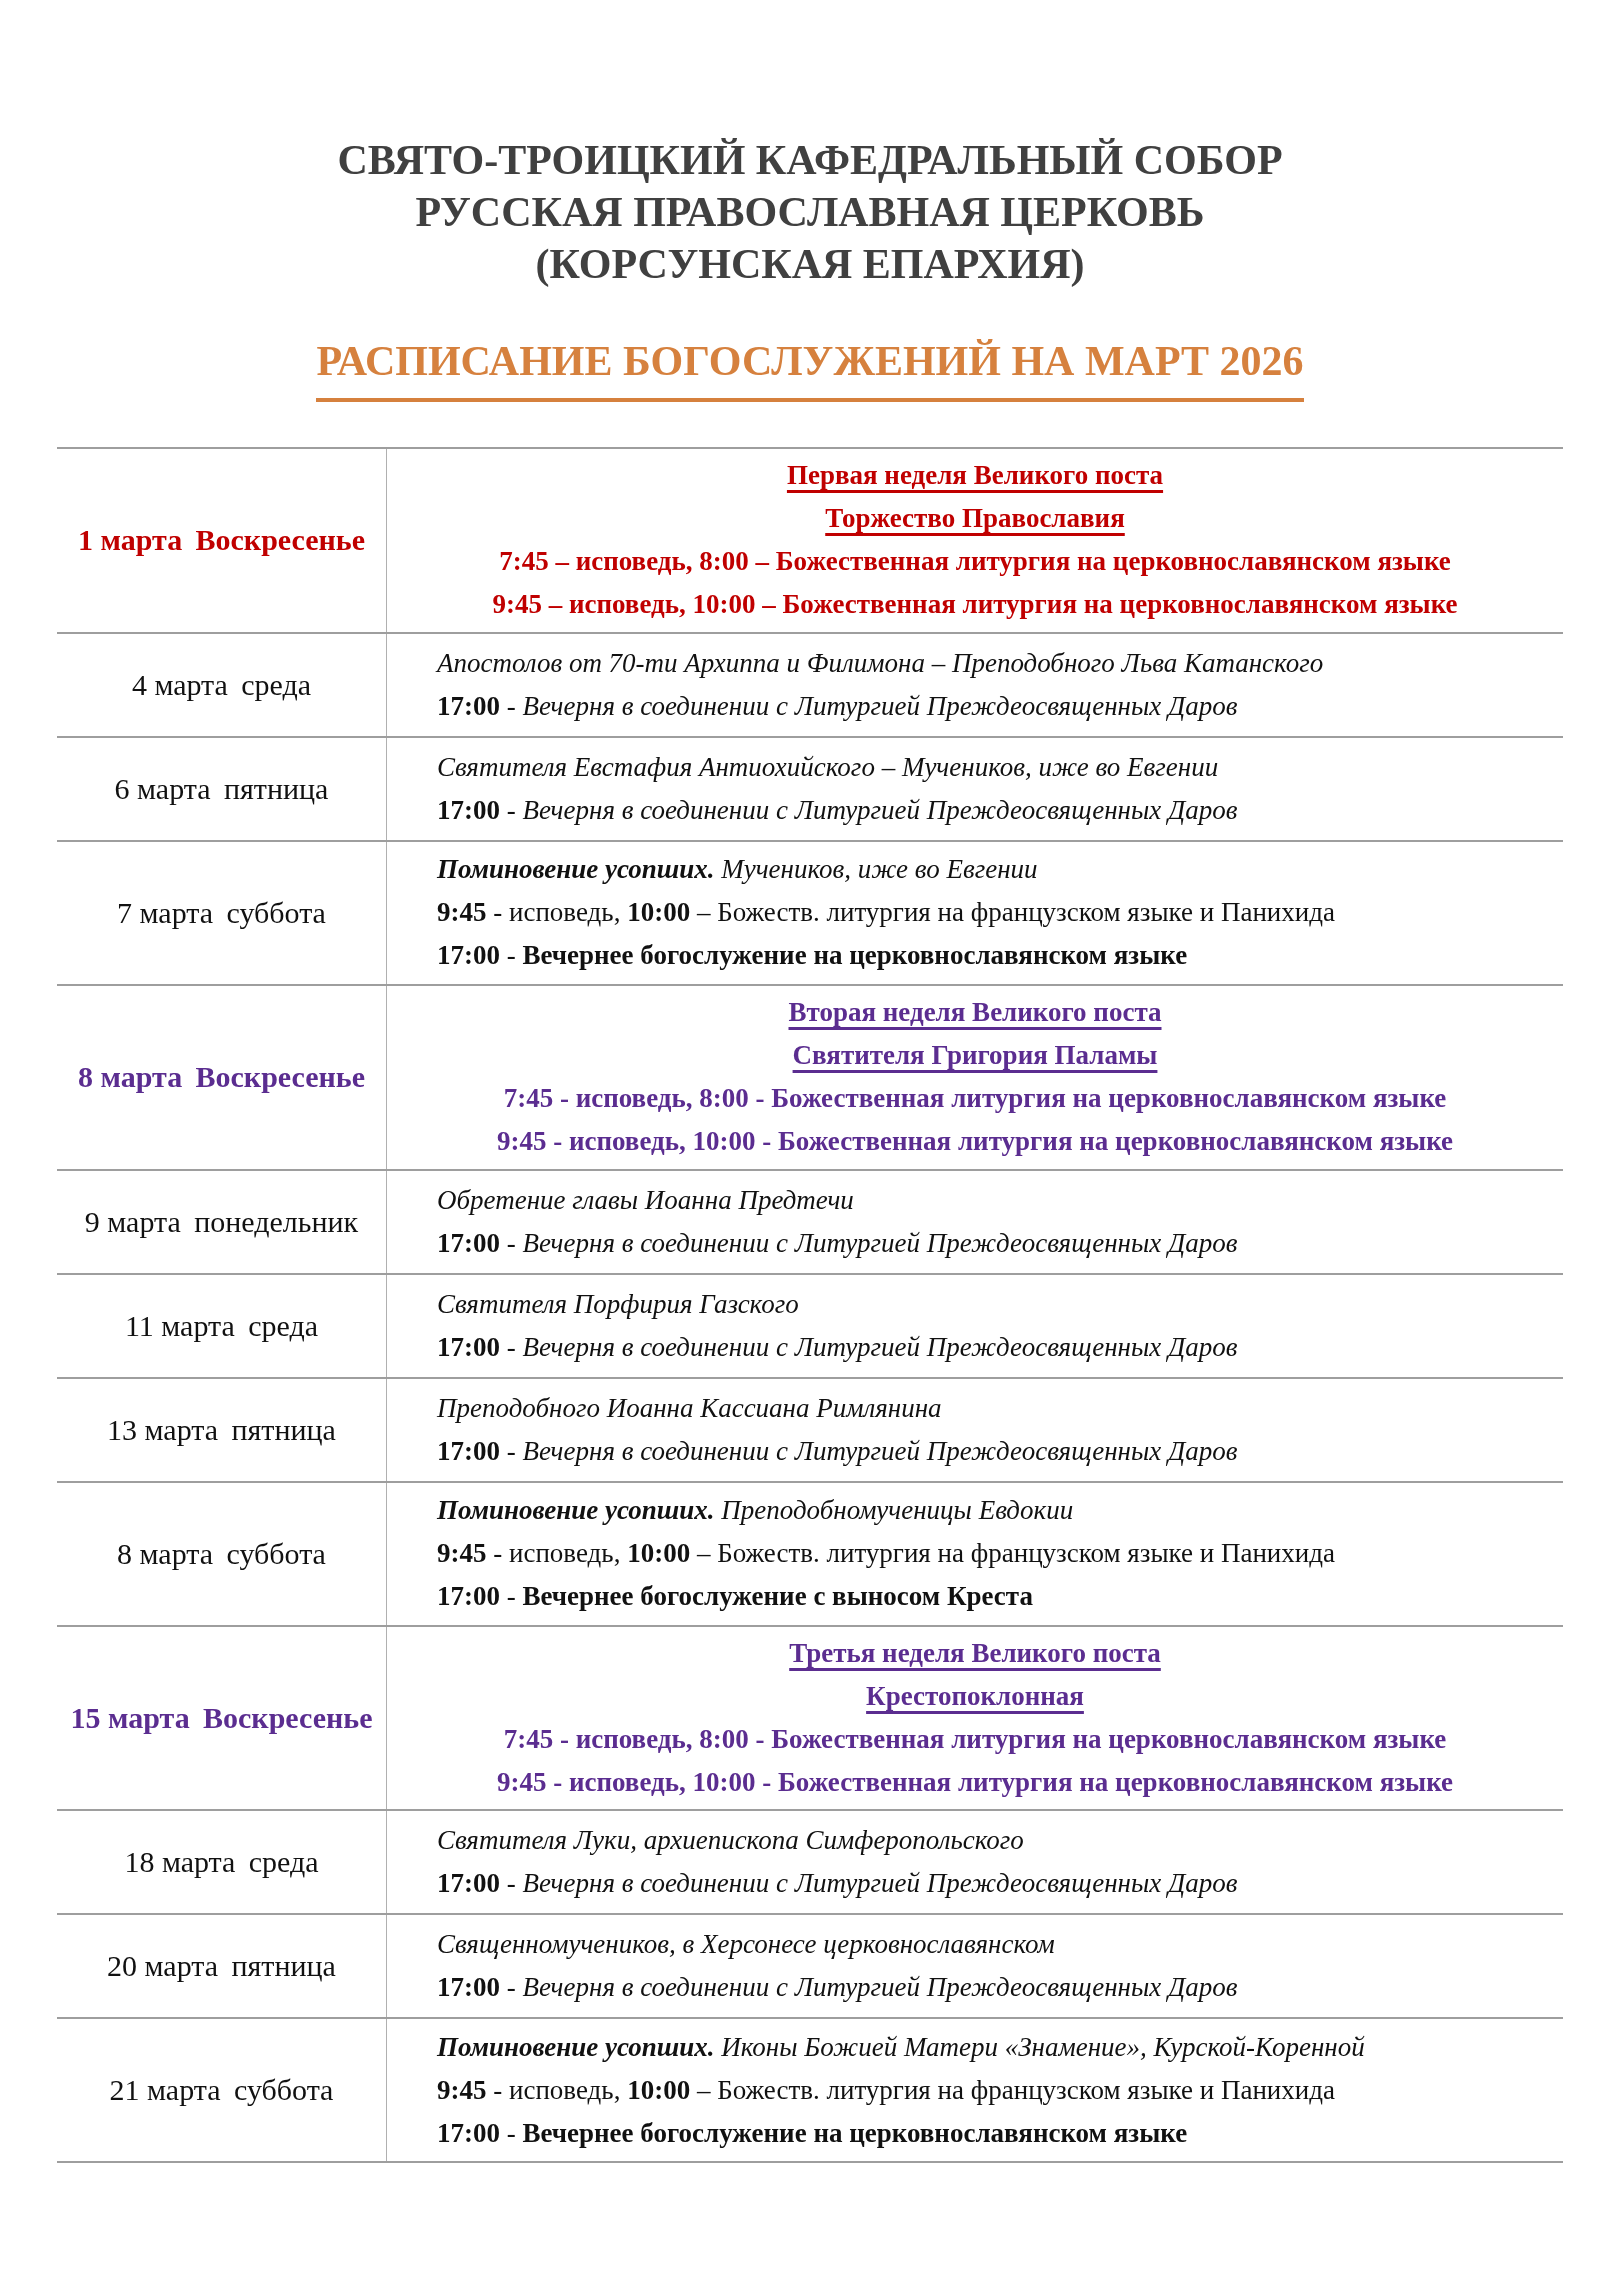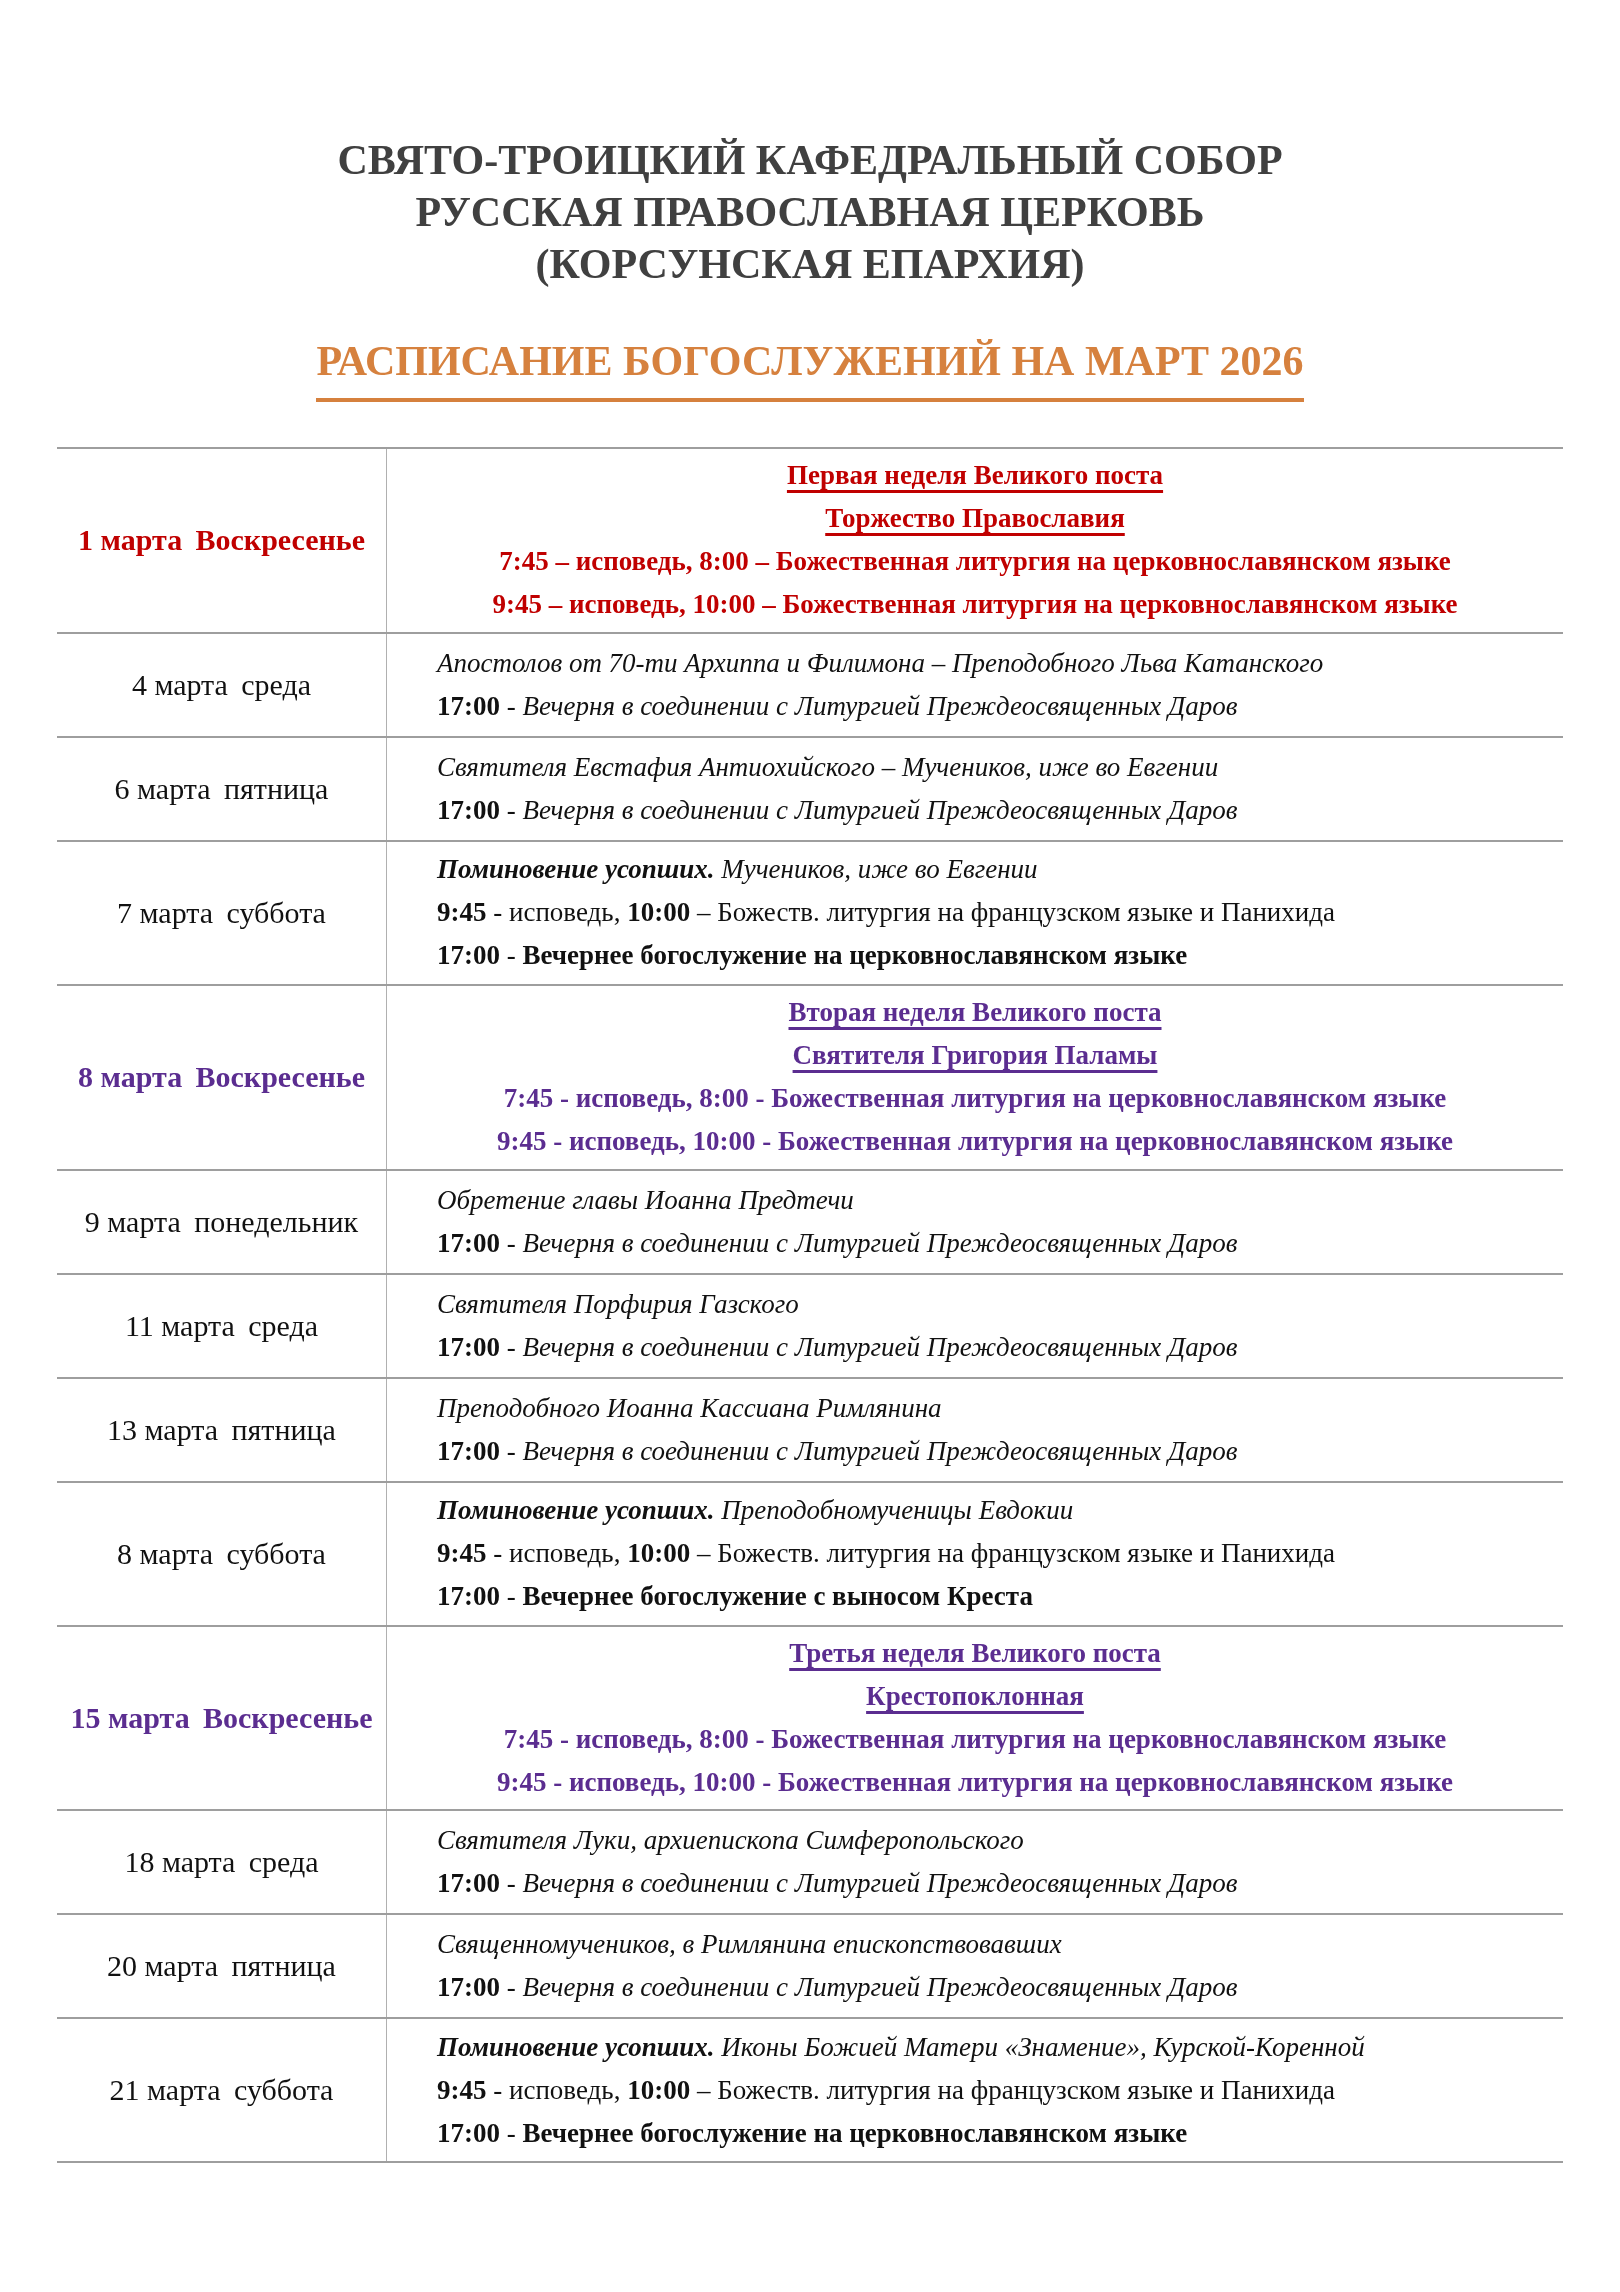--- a/index.html
+++ b/index.html
@@ -212,21 +212,21 @@
         <div class="line"><span class="sg-b">17:00</span><span class="sg-n"> - </span><span class="sg-i">Вечерня в соединении с Литургией Преждеосвященных Даров</span></div>
       </div>
     </div>
 
     <div class="row r2" data-color="black">
       <div class="date-cell">
         <div class="date-line">20 марта</div>
         <div class="date-line">пятница</div>
       </div>
       <div class="content-cell">
-        <div class="line"><span class="sg-i">Священномучеников, в Римлянина епископствовавших</span></div>
+        <div class="line"><span class="sg-i">Священномучеников, в Херсонесе церковнославянском</span></div>
         <div class="line"><span class="sg-b">17:00</span><span class="sg-n"> - </span><span class="sg-i">Вечерня в соединении с Литургией Преждеосвященных Даров</span></div>
       </div>
     </div>
 
     <div class="row r3" data-color="black">
       <div class="date-cell">
         <div class="date-line">21 марта</div>
         <div class="date-line">суббота</div>
       </div>
       <div class="content-cell">

